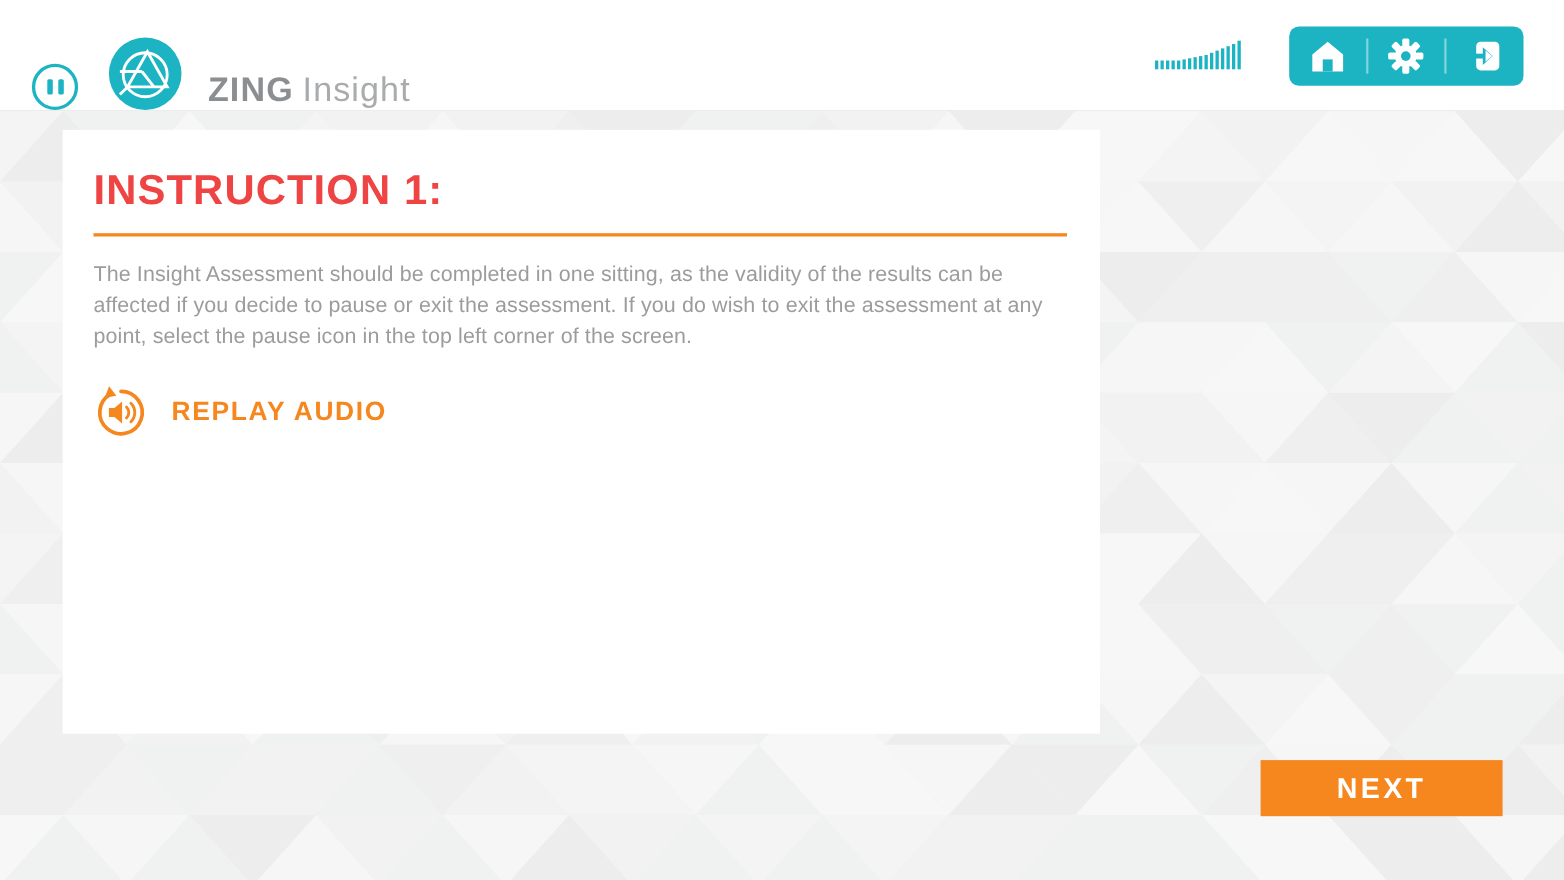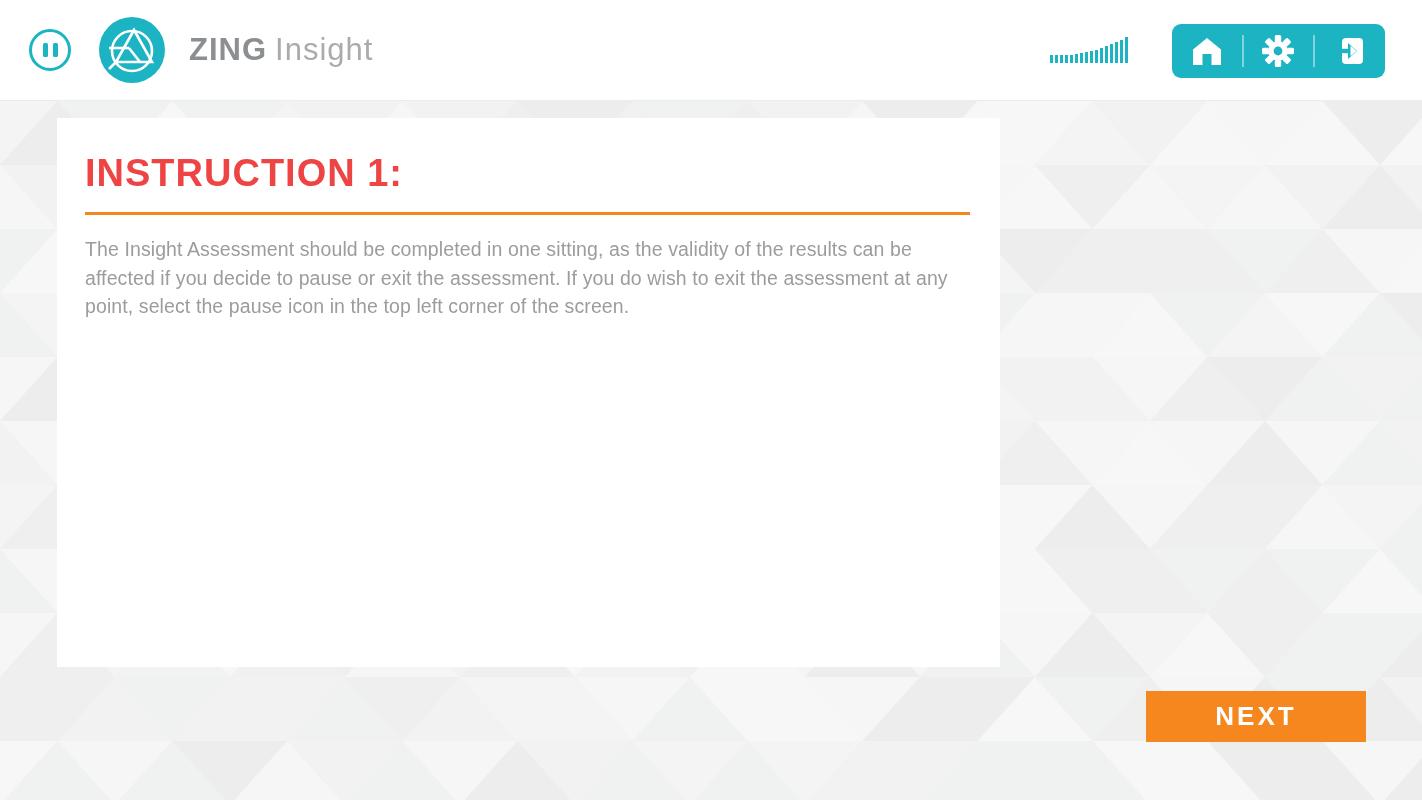--- a/index.html
+++ b/index.html
@@ -1,21 +1,21 @@
 <!DOCTYPE html>
 <html><head>
 <meta charset="utf-8">
 <style>
   * { margin:0; padding:0; box-sizing:border-box; }
   html,body { width:1422px; height:800px; overflow:hidden;
     font-family:"Liberation Sans", sans-serif; background:#f1f1f1; }
 
   
   .header { position:relative; height:101px; background:#ffffff;
-    display:flex; align-items:center; z-index:2; border-bottom:1px solid #ececec; }
+    display:flex; align-items:flex-end; z-index:2; border-bottom:1px solid #ececec; }
   .pause-btn { width:42px; height:42px; margin-left:29px; border:3px solid #1cb3c2;
     border-radius:50%; background:#fff; display:flex; align-items:center;
     justify-content:center; gap:5px; cursor:pointer; flex:0 0 auto; }
   .pause-btn .bar { width:5px; height:14px; background:#1cb3c2; border-radius:1.5px; }
   .logo { width:66px; height:66px; margin-left:28px; border-radius:50%;
     background:#1cb3c2; flex:0 0 auto; display:flex; align-items:center; justify-content:center; }
   .brand { margin-left:24px; font-size:31px; letter-spacing:1px; white-space:nowrap; }
   .brand .b1 { font-weight:700; color:#8c8f91; }
   .brand .b2 { font-weight:400; color:#a9abad; margin-left:8px; }
   .welcome { position:absolute; left:50%; top:50%; transform:translate(-50%,-50%);
@@ -486,16 +486,26 @@
       <polygon points="1437.5,768 1552.5,768 1495,704" fill="#f2f2f3"></polygon>
       <polygon points="1495,704 1610,704 1552.5,768" fill="#efefef"></polygon>
     </svg>
 
   <section class="card">
     <h1>INSTRUCTION 1:</h1>
     <div class="rule"></div>
 
     <p>The Insight Assessment should be completed in one sitting, as the validity of the results can be affected if you decide to pause or exit the assessment.  If you do wish to exit the assessment at any point, select the pause icon in the top left corner of the screen.</p>
 
+    <button class="replay-btn">
+      <svg width="50" height="50" viewBox="0 0 50 50">
+        <path d="M 15.5 8.2 A 19.3 19.3 0 1 0 25 5.7" fill="none" stroke="#f6871f" stroke-width="3.4" stroke-linecap="round"></path>
+        <polygon points="14.2,1.2 20.8,9.8 10.2,11.6" fill="#f6871f"></polygon>
+        <polygon points="14,21 19,21 26,15 26,35 19,29 14,29" fill="#f6871f"></polygon>
+        <path d="M 30 20 A 7 7 0 0 1 30 30" fill="none" stroke="#f6871f" stroke-width="2.6" stroke-linecap="round"></path>
+        <path d="M 34 16.5 A 12 12 0 0 1 34 33.5" fill="none" stroke="#f6871f" stroke-width="2.6" stroke-linecap="round"></path>
+      </svg>
+      <span class="label">REPLAY AUDIO</span>
+    </button>
   </section>
 
   <button class="next-btn">NEXT</button>
 </main>
 
 </body></html>

